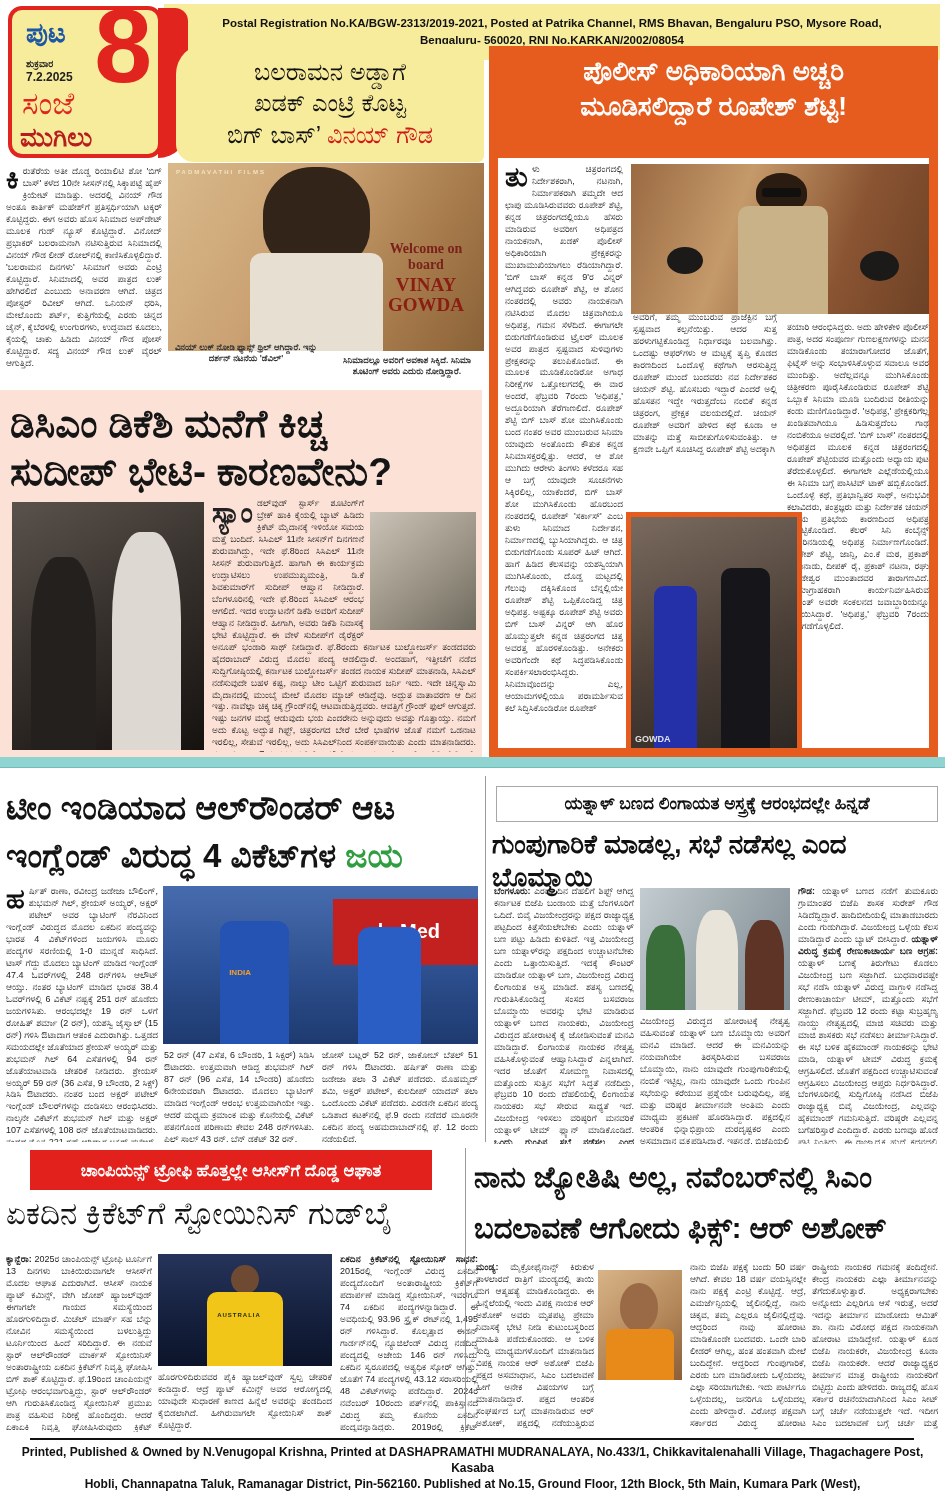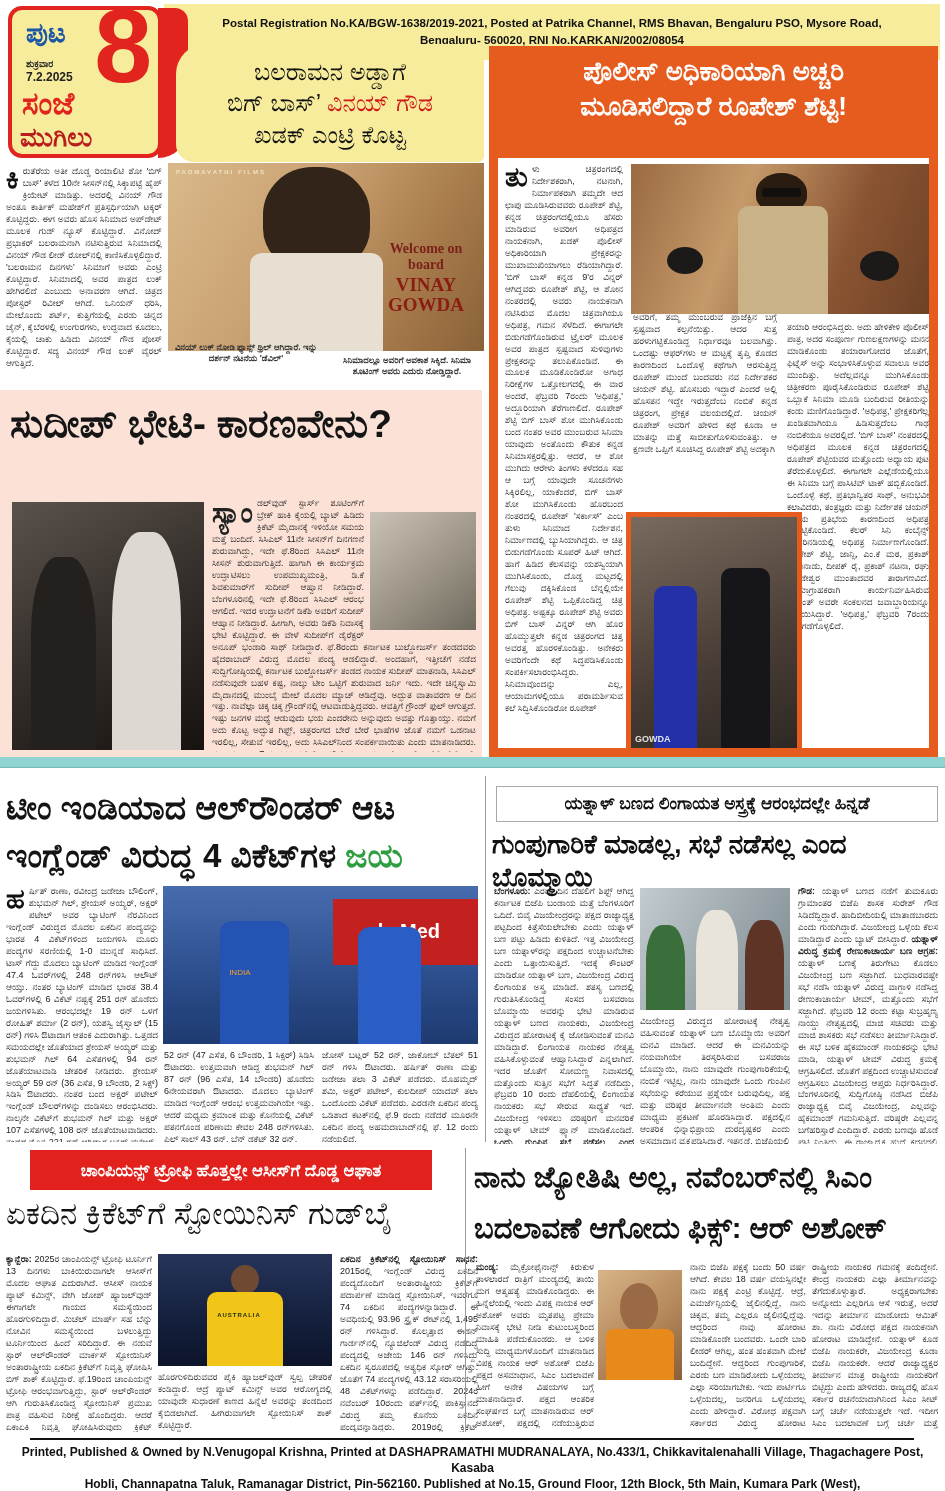--- a/index.html
+++ b/index.html
@@ -16,21 +16,21 @@
 
   
   #postal-strip{left:164px;top:4px;width:776px;height:56px;background:#f7ec9b;
                 display:flex;flex-direction:column;justify-content:center}
   #postal-strip div{font-size:11.5px;font-weight:bold;text-align:center;color:#111;line-height:1.45}
   #masthead{left:8px;top:6px;width:154px;height:152px;background:#f7ec9b;border:4px solid #e2241f;border-radius:14px}
   #mh-puta{position:absolute;left:14px;top:8px;font-size:27px;font-weight:bold;color:#1b57a5}
   #mh-num{position:absolute;right:6px;top:-16px;font-size:104px;font-weight:bold;color:#e2241f;line-height:1}
   #mh-day{position:absolute;left:14px;top:48px;font-size:9.5px;font-weight:bold;color:#222}
   #mh-date{position:absolute;left:14px;top:60px;font-size:12px;font-weight:bold;color:#222}
-  #mh-sanje{position:absolute;left:10px;top:76px;font-size:31px;font-weight:bold;color:#e2241f}
+  #mh-sanje{position:absolute;left:10px;top:76px;font-size:31px;font-weight:normal;color:#e2241f}
   #mh-mugilu{position:absolute;left:8px;top:112px;font-size:26px;font-weight:bold;color:#b91c1c}
   #red-swoosh{left:158px;top:8px;width:30px;height:150px;background:#e2241f;border-radius:0 26px 60px 0}
   #headline-yellow{left:176px;top:44px;width:308px;height:118px;background:#f7ec9b;border-radius:30px 6px 6px 18px;
                    display:flex;flex-direction:column;justify-content:center;text-align:center}
   #headline-yellow .l{font-size:24px;font-weight:normal;line-height:1.3;color:#111}
   .red-name{color:#d01a1a}
 
   
   #rupesh-box{left:489px;top:46px;width:449px;height:711px;background:#e65c1e}
   #rupesh-head{position:absolute;left:0;top:8px;width:100%;text-align:center;color:#fff;font-weight:bold;
@@ -84,21 +84,21 @@
   
   #cricket-head{left:6px;top:784px;width:476px;font-size:33px;font-weight:bold;line-height:1.45;color:#141414}
   .green{color:#2f9e41}
   #cricket-col1{left:6px;top:886px;width:152px;height:256px}
   #cricket-photo{left:163px;top:886px;width:315px;height:158px;
      background:linear-gradient(180deg,#476cae 0%,#2d4f8e 55%,#1e3a70 100%)}
   #cricket-photo .adband{position:absolute;right:0;top:8%;width:46%;height:42%;background:#c32020;
       color:#fff;font-weight:bold;font-size:20px;display:flex;align-items:center;justify-content:center}
   #cricket-photo .p1{position:absolute;left:18%;top:22%;width:22%;height:78%;background:#2553b4;border-radius:12px 12px 0 0}
   #cricket-photo .p2{position:absolute;right:18%;top:26%;width:20%;height:74%;background:#2a5ec4;border-radius:12px 12px 0 0}
-  #cricket-photo .jersey{position:absolute;left:21%;top:52%;color:#f0a028;font-size:8px;font-weight:normal}
+  #cricket-photo .jersey{position:absolute;left:21%;top:52%;color:#f0a028;font-size:8px;font-weight:bold}
   #cricket-colA{left:164px;top:1050px;width:150px;height:92px}
   #cricket-colB{left:322px;top:1050px;width:156px;height:92px}
 
   
   #bommai-subhead{left:496px;top:786px;width:442px;height:36px;border:1px solid #a8a8a8;background:#fff;
       font-size:17px;font-weight:bold;text-align:center;line-height:34px;color:#111}
   #bommai-head{left:492px;top:828px;width:450px;font-size:26px;font-weight:bold;line-height:1.25;color:#111}
   #bommai-col1{left:494px;top:886px;width:140px;height:258px}
   #bommai-photo{left:640px;top:888px;width:150px;height:122px;
      background:linear-gradient(120deg,#c3ccd0 0%,#97a3a8 60%,#7d8a90 100%)}
@@ -136,38 +136,38 @@
   #vrule-bot{left:465px;top:1148px;width:1px;height:284px}
   #footer-rule{left:30px;top:1438px;width:884px;height:2px;background:#111}
   #footer{left:0;top:1444px;width:945px;text-align:center;font-size:12px;font-weight:bold;color:#111;line-height:1.35}
 </style>
 </head>
 <body>
 
 <div id="page">
 
   <div class="abs" id="postal-strip">
-    <div>Postal Registration No.KA/BGW-1638/2019-2021, Posted at Patrika Channel, RMS Bhavan, Bengaluru PSO, Mysore Road,</div>
+    <div>Postal Registration No.KA/BGW-2313/2019-2021, Posted at Patrika Channel, RMS Bhavan, Bengaluru PSO, Mysore Road,</div>
     <div>Bengaluru- 560020, RNI No.KARKAN/2002/08054</div>
   </div>
 
   <div class="abs" id="masthead">
     <span id="mh-puta">ಪುಟ</span>
     <span id="mh-num">8</span>
     <span id="mh-day">ಶುಕ್ರವಾರ</span>
     <span id="mh-date">7.2.2025</span>
     <span id="mh-sanje">ಸಂಜೆ</span>
     <span id="mh-mugilu">ಮುಗಿಲು</span>
   </div>
   <div class="abs" id="red-swoosh"></div>
 
   <div class="abs" id="headline-yellow">
     <div class="l">ಬಲರಾಮನ ಅಡ್ಡಾಗೆ</div>
+    <div class="l">ಖಡಕ್ ಎಂಟ್ರಿ ಕೊಟ್ಟ</div>
     <div class="l"><span>ಬಿಗ್ ಬಾಸ್’ </span><span class="red-name">ವಿನಯ್ ಗೌಡ</span></div>
-    <div class="l">ಖಡಕ್ ಎಂಟ್ರಿ ಕೊಟ್ಟ</div>
   </div>
 
   <div class="abs" id="rupesh-box">
     <div id="rupesh-head">
       <div>ಪೊಲೀಸ್ ಅಧಿಕಾರಿಯಾಗಿ ಅಚ್ಚರಿ</div>
       <div>ಮೂಡಿಸಲಿದ್ದಾರೆ ರೂಪೇಶ್ ಶೆಟ್ಟಿ!</div>
     </div>
     <div id="rupesh-panel"></div>
   </div>
   <div class="abs bt" id="rupesh-col1">
@@ -206,20 +206,21 @@
     <div class="vname">
       <div>VINAY</div>
       <div>GOWDA</div>
     </div>
   </div>
   <div class="abs cap" id="vinay-cap-left">ವಿನಯ್ ಲುಕ್ ನೋಡಿ ಫ್ಯಾನ್ಸ್ ಥ್ರಿಲ್ ಆಗಿದ್ದಾರೆ. ಇನ್ನು ದರ್ಶನ್ ನಟನೆಯ 'ಡೆವಿಲ್'</div>
   <div class="abs cap" id="vinay-cap-right">ಸಿನಿಮಾದಲ್ಲೂ ಅವರಿಗೆ ಅವಕಾಶ ಸಿಕ್ಕಿದೆ. ಸಿನಿಮಾ ಶೂಟಿಂಗ್ ಅವರು ಎದುರು ನೋಡ್ತಿದ್ದಾರೆ.</div>
 
   <div class="abs" id="dcm-box">
     <div id="dcm-head">
+      <div>ಡಿಸಿಎಂ ಡಿಕೆಶಿ ಮನೆಗೆ ಕಿಚ್ಚ</div>
       <div>ಸುದೀಪ್ ಭೇಟಿ- ಕಾರಣವೇನು?</div>
     </div>
   </div>
   <div class="ph" id="dcm-photo1">
     <div class="h1"></div>
     <div class="h2"></div>
   </div>
   <div class="abs bt" id="dcm-body">
     <div class="ph" id="dcm-photo2" style="position:relative"></div>
     <span class="dc-dcm">ಸ್ಯಾಂ</span><span>ಡಲ್‌ವುಡ್ ಸ್ಟಾರ್ಸ್ ಶೂಟಿಂಗ್‌ಗೆ ಬ್ರೇಕ್ ಹಾಕಿ ಕೈಯಲ್ಲಿ ಬ್ಯಾಟ್ ಹಿಡಿದು ಕ್ರಿಕೆಟ್ ಮೈದಾನಕ್ಕೆ ಇಳಿಯೋ ಸಮಯ ಮತ್ತೆ ಬಂದಿದೆ. ಸಿಸಿಎಲ್ 11ನೇ ಸೀಸನ್‌ಗೆ ದಿನಗಣನೆ ಶುರುವಾಗಿದ್ದು, ಇದೇ ಫೆ.8ರಿಂದ ಸಿಸಿಎಲ್ 11ನೇ ಸೀಸನ್ ಶುರುವಾಗುತ್ತಿದೆ. ಹಾಗಾಗಿ ಈ ಕಾರ್ಯಕ್ರಮ ಉದ್ಘಾಟಿಸಲು ಉಪಮುಖ್ಯಮಂತ್ರಿ, ಡಿ.ಕೆ ಶಿವಕುಮಾರ್‌ಗೆ ಸುದೀಪ್ ಆಹ್ವಾನ ನೀಡಿದ್ದಾರೆ. ಬೆಂಗಳೂರಿನಲ್ಲಿ ಇದೇ ಫೆ.8ರಿಂದ ಸಿಸಿಎಲ್ ಆರಂಭ ಆಗಲಿದೆ. ಇದರ ಉದ್ಘಾಟನೆಗೆ ಡಿಕೆಶಿ ಅವರಿಗೆ ಸುದೀಪ್ ಆಹ್ವಾನ ನೀಡಿದ್ದಾರೆ. ಹೀಗಾಗಿ, ಅವರು ಡಿಕೆಶಿ ನಿವಾಸಕ್ಕೆ ಭೇಟಿ ಕೊಟ್ಟಿದ್ದಾರೆ. ಈ ವೇಳೆ ಸುದೀಪ್‌ಗೆ ಡೈರೆಕ್ಟರ್ ಅನೂಪ್ ಭಂಡಾರಿ ಸಾಥ್ ನೀಡಿದ್ದಾರೆ. ಫೆ.8ರಂದು ಕರ್ನಾಟಕ ಬುಲ್ಡೋಜರ್ಸ್ ತಂಡದವರು ಹೈದರಾಬಾದ್ ವಿರುದ್ಧ ಮೊದಲ ಪಂದ್ಯ ಆಡಲಿದ್ದಾರೆ. ಅಂದಹಾಗೆ, ಇತ್ತೀಚೆಗೆ ನಡೆದ ಸುದ್ದಿಗೋಷ್ಠಿಯಲ್ಲಿ ಕರ್ನಾಟಕ ಬುಲ್ಡೋಜರ್ಸ್ ತಂಡದ ನಾಯಕ ಸುದೀಪ್ ಮಾತನಾಡಿ, ಸಿಸಿಎಲ್ ನಡೆಸುವುದೇ ಬಹಳ ಕಷ್ಟ, ನಾಲ್ಕು ಟೀಂ ಒಟ್ಟಿಗೆ ಶುರುವಾದ ಜರ್ನಿ ಇದು. ಇದೇ ಚಿನ್ನಸ್ವಾಮಿ ಮೈದಾನದಲ್ಲಿ ಮುಂಬೈ ಮೇಲೆ ಮೊದಲ ಮ್ಯಾಚ್ ಆಡಿದ್ದೆವು. ಅದ್ಭುತ ವಾತಾವರಣ ಆ ದಿನ ಇತ್ತು. ನಾವೆಲ್ಲಾ ಚಿಕ್ಕ ಚಿಕ್ಕ ಗ್ರೌಂಡ್‌ನಲ್ಲಿ ಆಟವಾಡುತ್ತಿದ್ದವರು. ಆವತ್ತಿಗೆ ಗ್ರೌಂಡ್ ಫುಲ್ ಆಗುತ್ತದೆ. ಇಷ್ಟು ಜನಗಳ ಮಧ್ಯೆ ಆಡುವುದು ಭಯ ಎಂದರೇನು ಅನ್ನುವುದು ಅವತ್ತು ಗೊತ್ತಾಯ್ತು. ನಮಗೆ ಅದು ಕೊಟ್ಟ ಅದ್ಭುತ ಗಿಫ್ಟ್, ಚಿತ್ರರಂಗದ ಬೇರೆ ಬೇರೆ ಭಾಷೆಗಳ ಜೊತೆ ನಮಗೆ ಒಡನಾಟ ಇರಲಿಲ್ಲ, ಸೇತುವೆ ಇರಲಿಲ್ಲ, ಅದು ಸಿಸಿಎಲ್‌ನಿಂದ ಸಂಪರ್ಕವಾಯಿತು ಎಂದು ಮಾತನಾಡಿದರು.</span>

